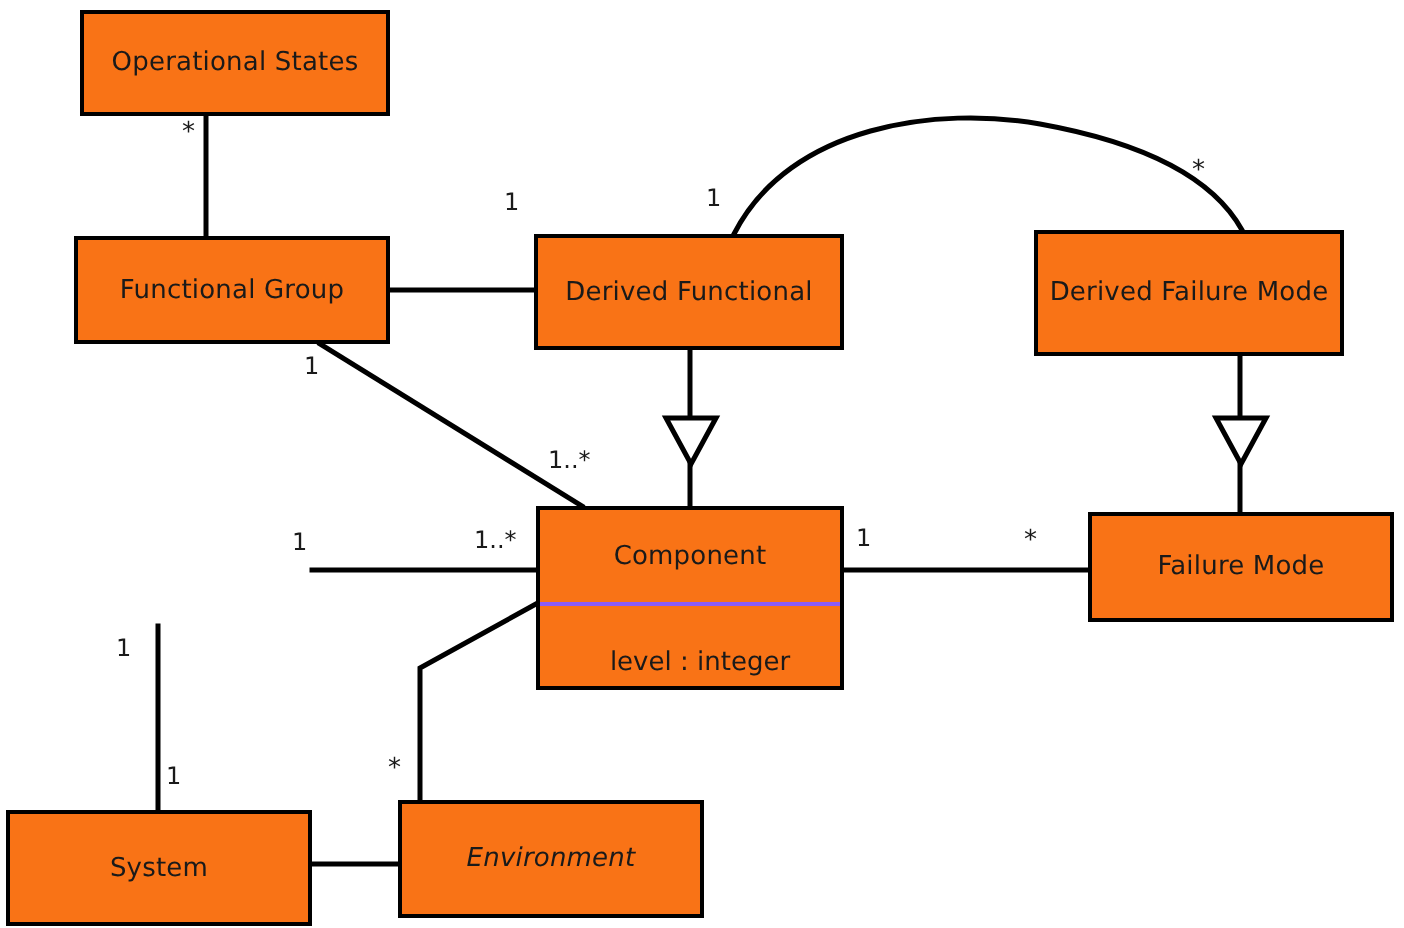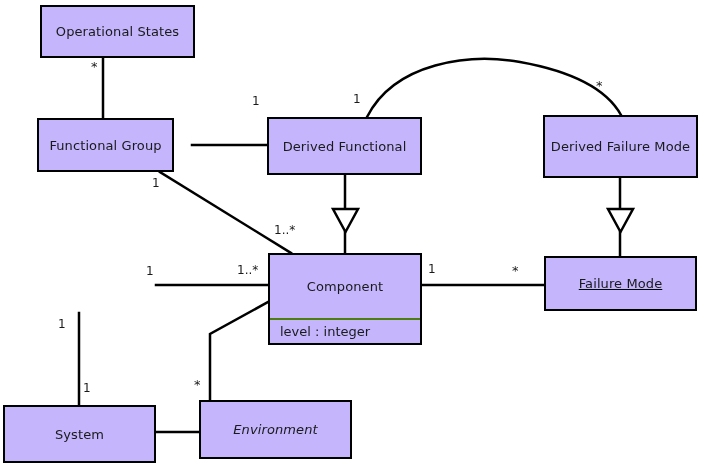--- a/index.html
+++ b/index.html
@@ -20,21 +20,21 @@
     position: absolute;
     left: 0;
     top: 0;
     width: 702px;
     height: 464px;
     pointer-events: none;
   }
   .cls {
     position: absolute;
     box-sizing: border-box;
-    background: #c4b5fd;
+    background: #f97316;
     border: 2px solid #000000;
     z-index: 5;
   }
   .cls-name {
     display: flex;
     align-items: center;
     justify-content: center;
     width: 100%;
     height: 100%;
     font-size: 13px;
@@ -46,25 +46,25 @@
   .cls.has-attrs .cls-name {
     height: auto;
     flex: 1 1 auto;
     text-align: right;
   }
   .cls.has-attrs {
     display: flex;
     flex-direction: column;
   }
   .cls-attrs {
-    border-top: 2px solid #4d7c0f;
-    padding: 4px 0 4px 10px;
+    border-top: 2px solid #8b5cf6;
+    padding: 21px 0 4px 10px;
     font-size: 13px;
     color: #1a1a1a;
-    text-align: left;
+    text-align: center;
     white-space: nowrap;
   }
   .mult {
     position: absolute;
     font-size: 12px;
     color: #1a1a1a;
     background: transparent;
     white-space: nowrap;
     z-index: 9;
     line-height: 12px;
@@ -107,39 +107,39 @@
 
       <path d="M 210 400 L 210 334 L 268 302"></path>
 
     </g>
   </svg>
 
   <div class="cls" style="left:40px; top:5px; width:155px; height:53px;">
     <div class="cls-name">Operational States</div>
   </div>
 
-  <div class="cls" style="left:37px; top:118px; width:137px; height:54px;">
+  <div class="cls" style="left:37px; top:118px; width:158px; height:54px;">
     <div class="cls-name">Functional Group</div>
   </div>
 
   <div class="cls" style="left:267px; top:117px; width:155px; height:58px;">
     <div class="cls-name">Derived Functional</div>
   </div>
 
-  <div class="cls" style="left:543px; top:115px; width:155px; height:63px;">
+  <div class="cls" style="left:517px; top:115px; width:155px; height:63px;">
     <div class="cls-name">Derived Failure Mode</div>
   </div>
 
 
   <div class="cls has-attrs" style="left:268px; top:253px; width:154px; height:92px;">
     <div class="cls-name">Component</div>
     <div class="cls-attrs">level : integer</div>
   </div>
 
-  <div class="cls" style="left:544px; top:256px; width:153px; height:55px;text-decoration:underline;">
+  <div class="cls" style="left:544px; top:256px; width:153px; height:55px;">
     <div class="cls-name">Failure Mode</div>
   </div>
 
   <div class="cls" style="left:3px; top:405px; width:153px; height:58px;">
     <div class="cls-name">System</div>
   </div>
 
   <div class="cls" style="left:199px; top:400px; width:153px; height:59px;font-style:italic;">
     <div class="cls-name">Environment</div>
   </div>

